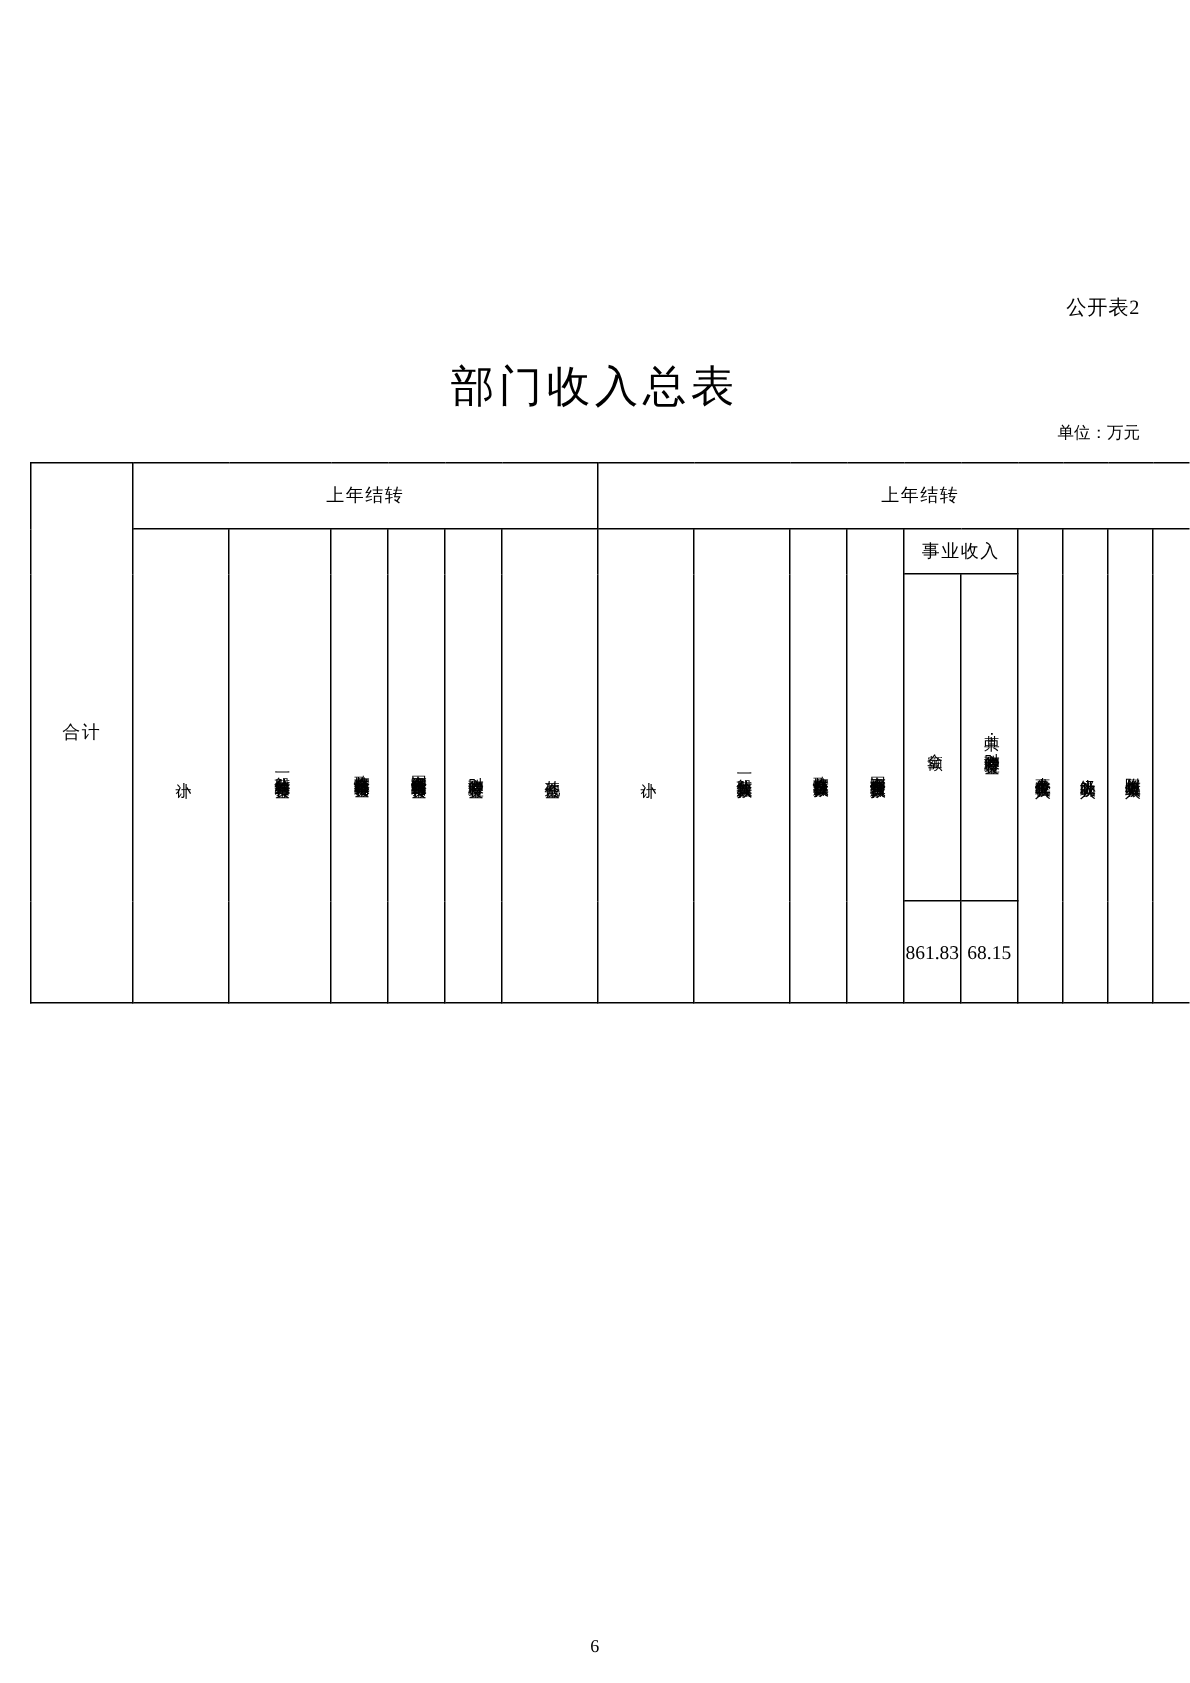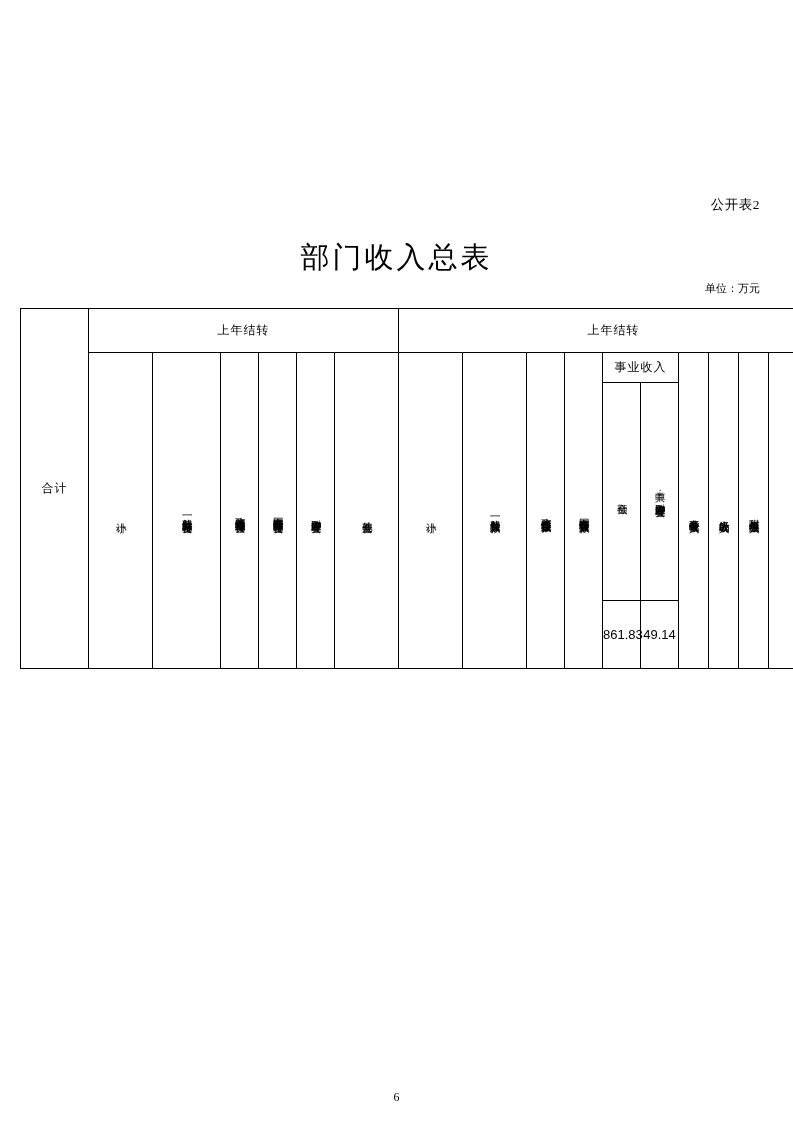--- a/index.html
+++ b/index.html
@@ -74,21 +74,21 @@
   .hz {
     font-size: 12px;
     letter-spacing: 1px;
   }
   .row-group { height: 44px; }
   .row-head2 { height: 30px; }
   .row-head3 { height: 218px; }
   .row-data { height: 68px; }
   .num {
     font-size: 13px;
-    font-family: Liberation Sans, sans-serif;
+    font-family: Liberation Serif, serif;
   }
   .page-number {
     position: absolute;
     left: 0; right: 0;
     top: 1090px;
     text-align: center;
     font-size: 12px;
   }
 </style>
 </head>
@@ -193,21 +193,21 @@
       <td>
         <span class="vt-narrow">其中：财政专户管理资金</span>
       </td>
     </tr>
 
     <tr class="row-data">
       <td>
         <span class="num">861.83</span>
       </td>
       <td>
-        <span class="num">49.14</span>
+        <span class="num">68.15</span>
       </td>
       <td>
         <span class="num"></span>
       </td>
       <td>
         <span class="num"></span>
       </td>
       <td>
         <span class="num"></span>
       </td>

